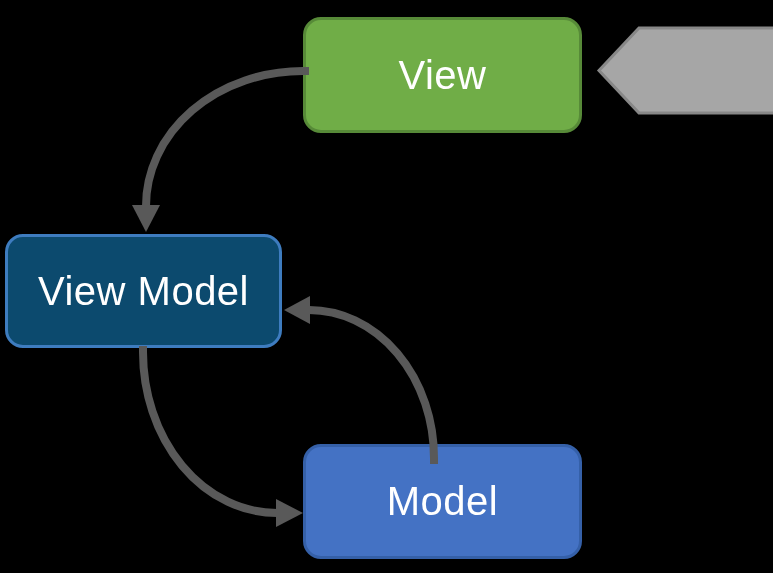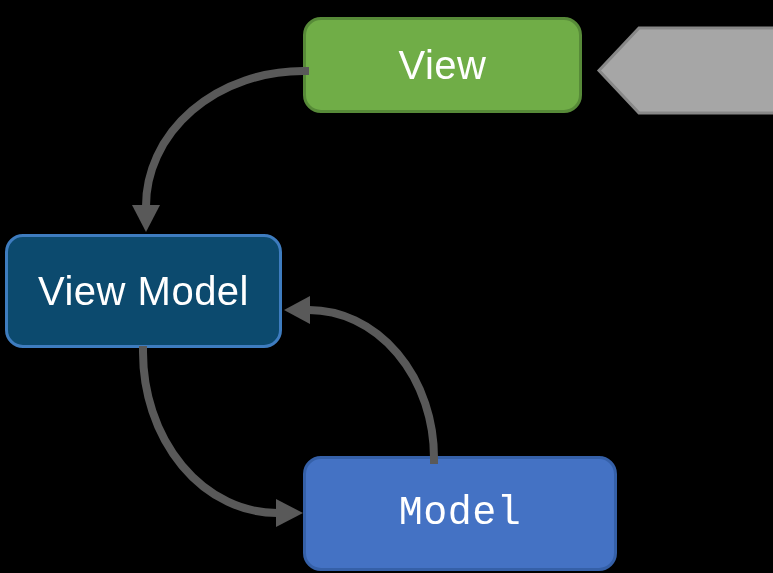--- a/index.html
+++ b/index.html
@@ -31,23 +31,23 @@
     justify-content: center;
   }
   .node-label {
     font-size: 40px;
     font-weight: 400;
     letter-spacing: 0.5px;
     color: #ffffff;
     white-space: nowrap;
     user-select: none;
   }
-  .view-node       { left: 303px; top: 17px;  width: 279px; height: 96px; }
+  .view-node       { left: 303px; top: 17px;  width: 279px; height: 116px; }
   .view-model-node { left: 5px;   top: 234px; width: 277px; height: 114px; }
-  .model-node      { left: 303px; top: 456px; width: 314px; height: 115px; font-family: Liberation Mono, monospace; }
+  .model-node      { left: 303px; top: 444px; width: 279px; height: 115px; }
   .action-label-box {
     position: absolute;
     left: 626px; top: 28px; width: 147px; height: 85px;
     display: flex; align-items: center; justify-content: center;
   }
 </style>
 </head>
 <body>
 
 <div class="canvas" style="background-color: rgb(0, 0, 0);">

